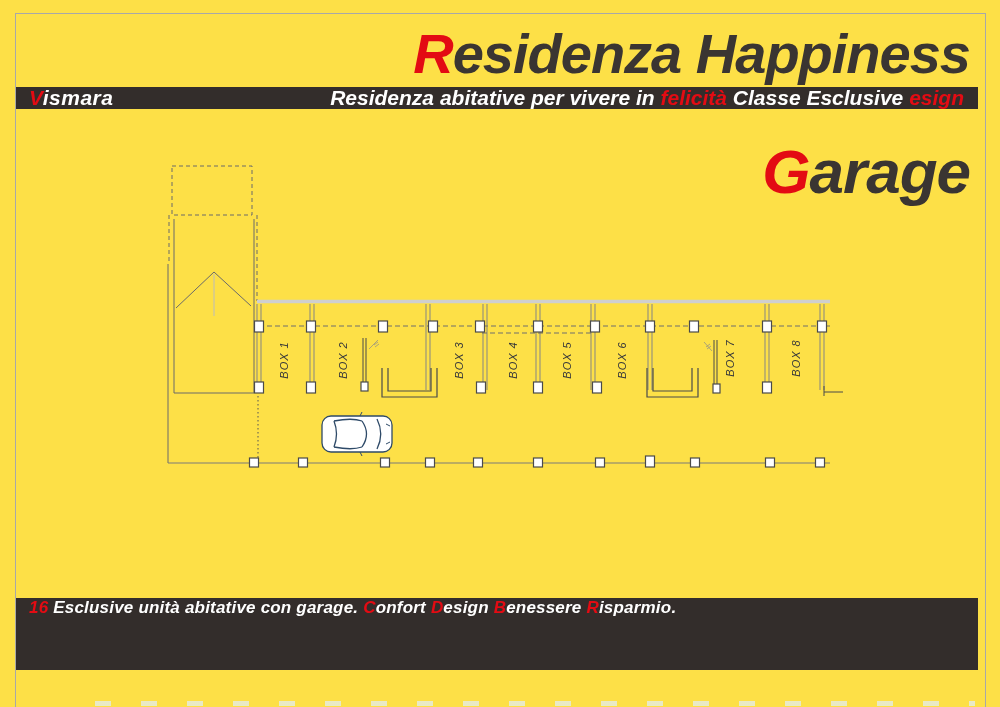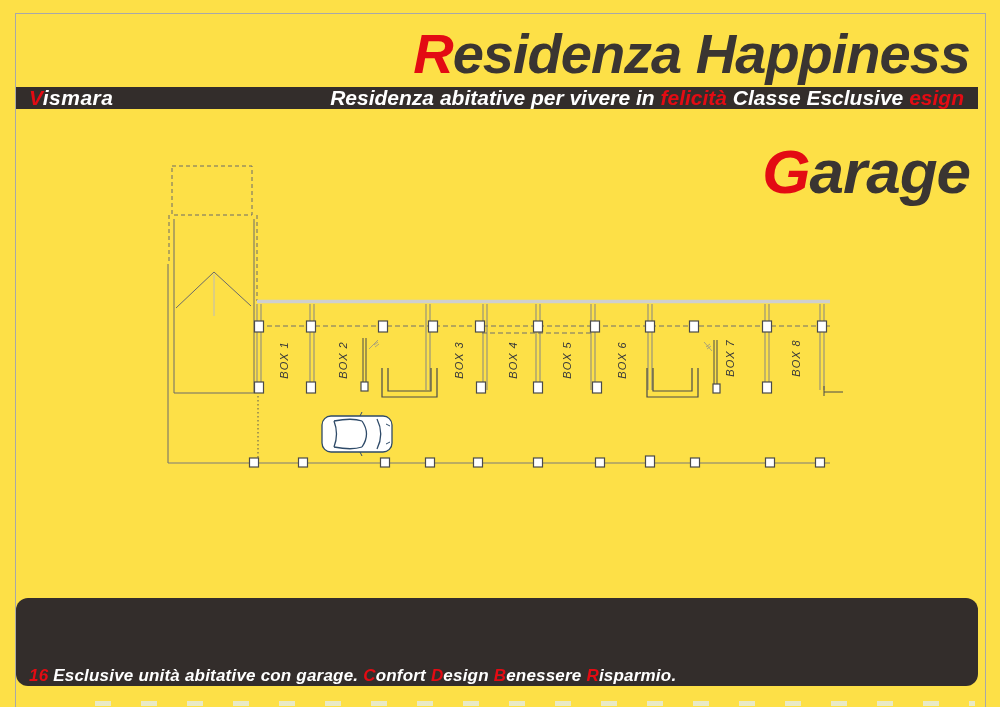--- a/index.html
+++ b/index.html
@@ -27,22 +27,22 @@
   .band-top .logo{padding-left:13px;letter-spacing:0.5px;}
   .band-top .tagline{padding-right:14px;white-space:nowrap;}
   .section-title{
     position:absolute;top:141px;right:30px;z-index:3;
     font-size:62px;font-weight:bold;letter-spacing:-1px;color:#3a3532;line-height:1.0;
     white-space:nowrap;
     margin-left:12px;
   }
   .plan-svg{position:absolute;left:0;top:0;z-index:1;}
   .band-bottom{
-    top:598px;height:88px;display:flex;align-items:flex-end;
-    font-size:17px;letter-spacing:0.2px;border-radius:12px;
+    top:598px;height:72px;display:flex;align-items:flex-start;
+    font-size:17px;letter-spacing:0.2px;
   }
   .band-bottom .footer-line{padding-left:13px;white-space:nowrap;}
   .edge-artifacts{
     position:absolute;top:701px;left:95px;width:880px;height:5px;z-index:0;
     background:repeating-linear-gradient(90deg,#e2edf0 0 16px,transparent 16px 46px);
     opacity:.75;
   }
 </style>
 </head>
 <body>

